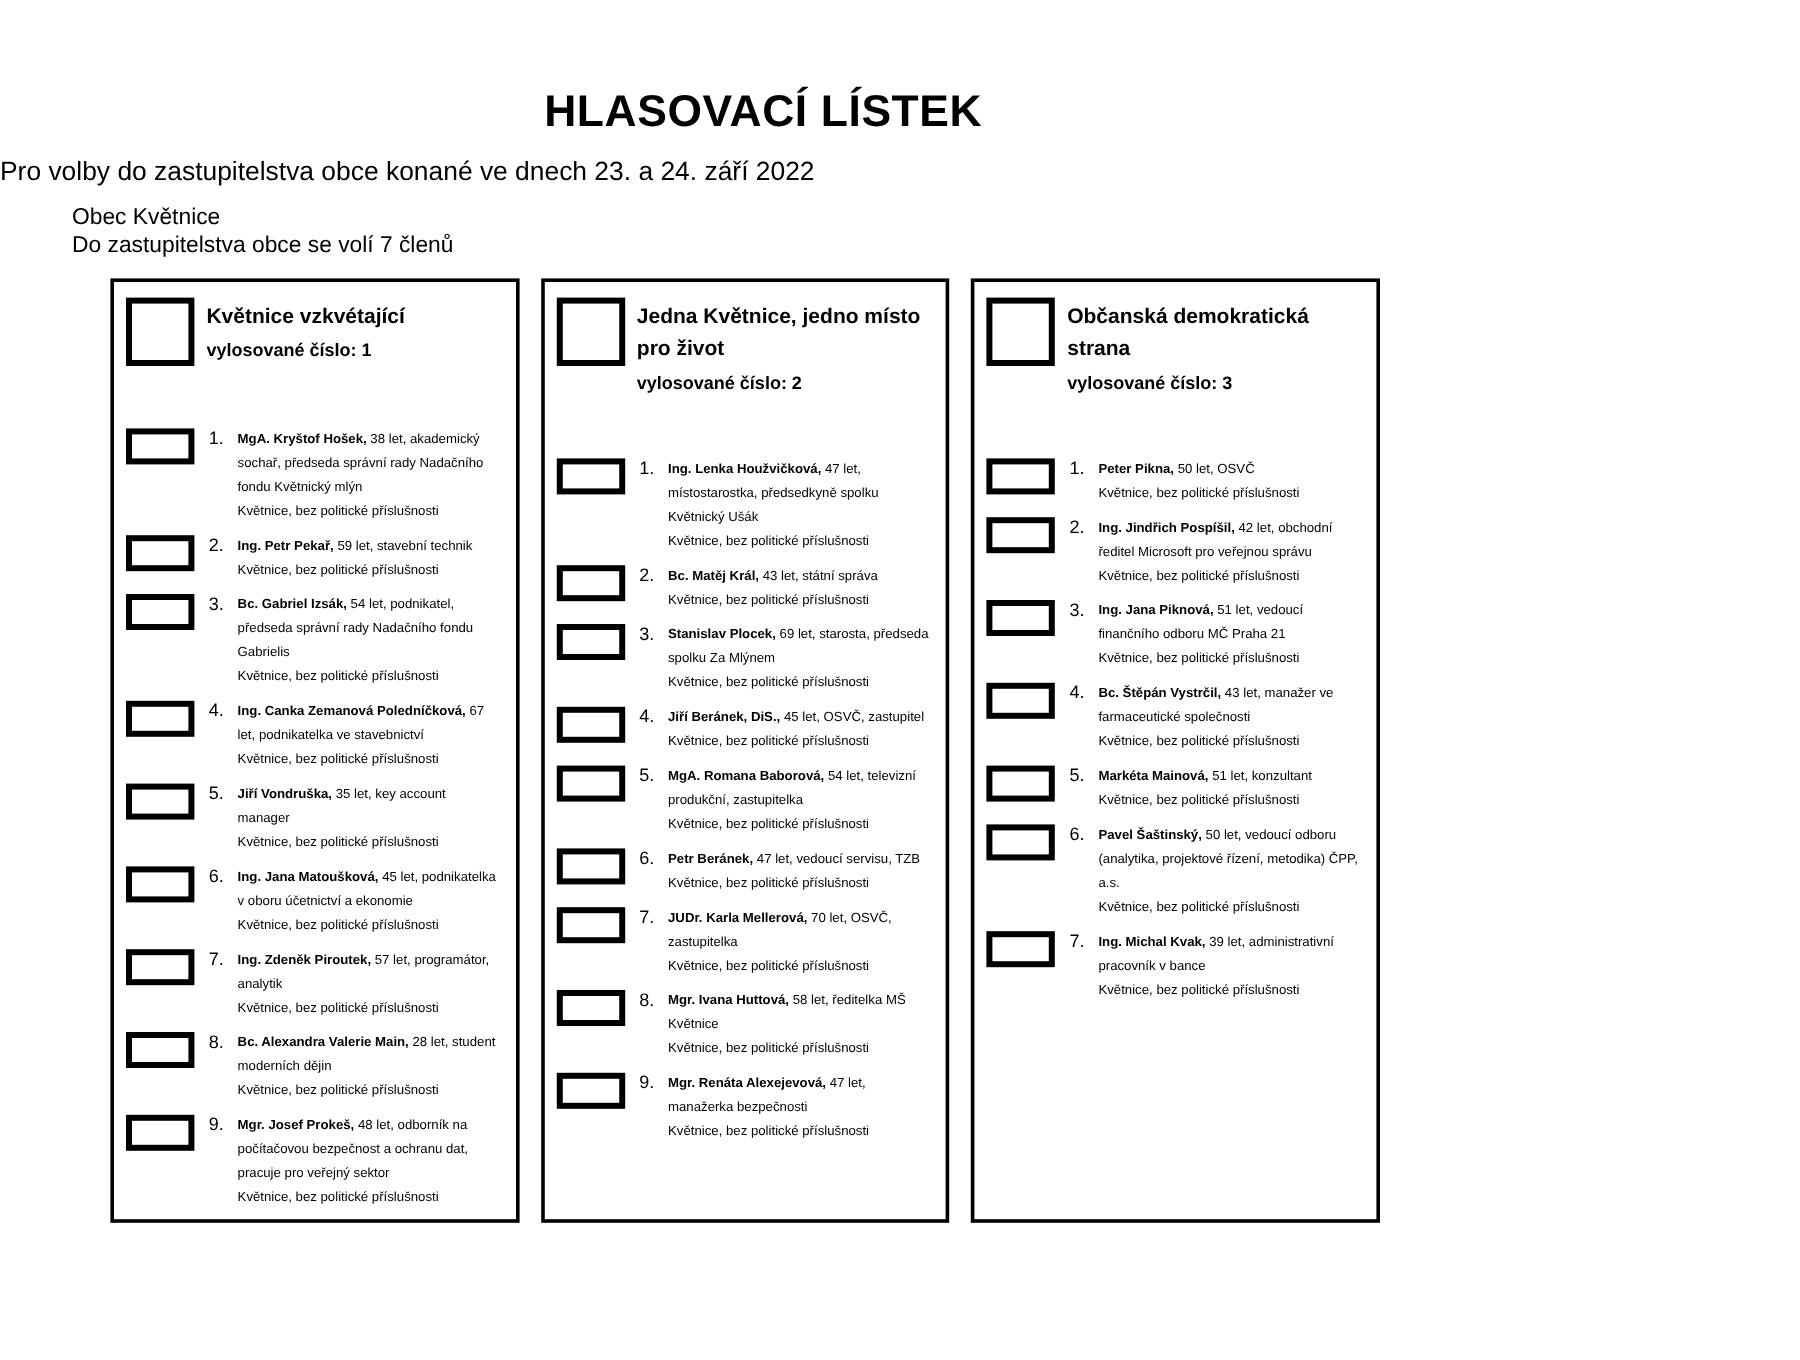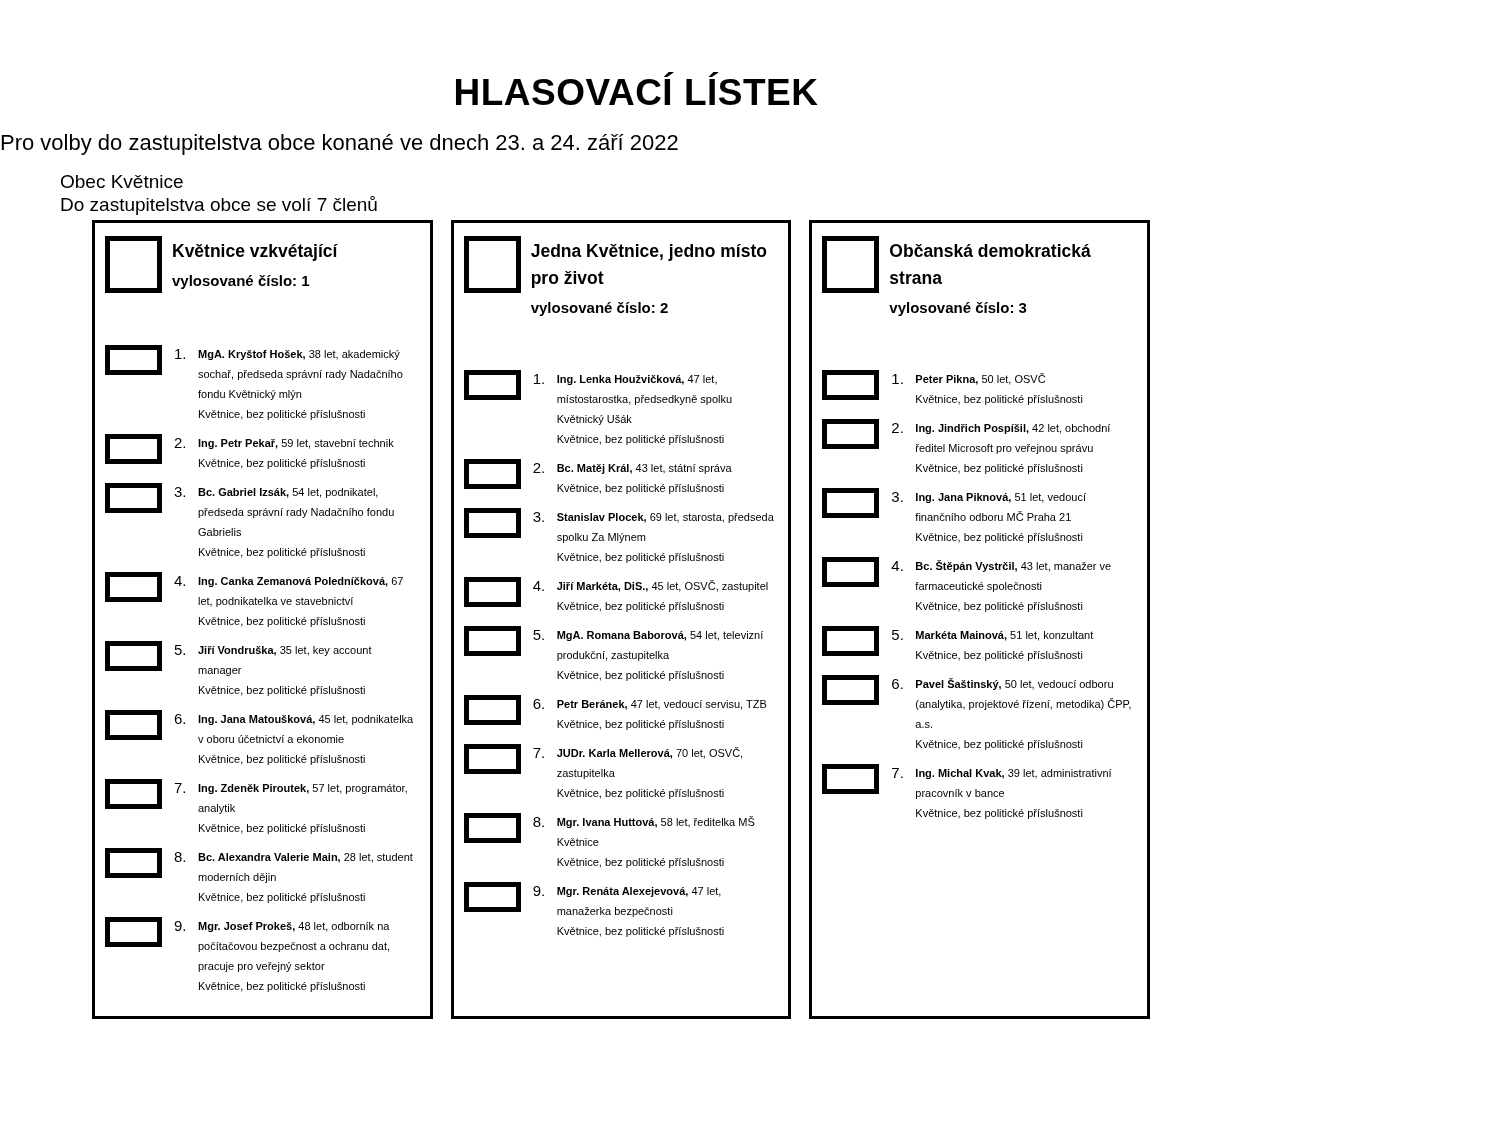--- a/index.html
+++ b/index.html
@@ -36,20 +36,21 @@
     display: flex;
     gap: 18px;
     margin: 0 122px 0 92px;
     height: 799px;
   }
   .party {
     flex: 1 1 0;
     border: 3px solid #000;
     padding: 13px 10px 10px 10px;
     overflow: hidden;
+    margin-top: 12px;
   }
 
   .party-header {
     display: flex;
     align-items: flex-start;
     margin-bottom: 51px;
   }
   .party-checkbox {
     flex: none;
     width: 57px; height: 57px;
@@ -197,21 +198,21 @@
 
   <li class="candidate">
     <span class="cand-checkbox"></span>
     <span class="cand-number">3.</span>
     <span class="cand-text"><span class="cand-name">Stanislav Plocek,</span> <span class="cand-details">69 let, starosta, předseda spolku Za Mlýnem</span><span class="cand-affiliation">Květnice, bez politické příslušnosti</span></span>
   </li>
 
   <li class="candidate">
     <span class="cand-checkbox"></span>
     <span class="cand-number">4.</span>
-    <span class="cand-text"><span class="cand-name">Jiří Markéta, DiS.,</span> <span class="cand-details">45 let, OSVČ, zastupitel</span><span class="cand-affiliation">Květnice, bez politické příslušnosti</span></span>
+    <span class="cand-text"><span class="cand-name">Jiří Beránek, DiS.,</span> <span class="cand-details">45 let, OSVČ, zastupitel</span><span class="cand-affiliation">Květnice, bez politické příslušnosti</span></span>
   </li>
 
   <li class="candidate">
     <span class="cand-checkbox"></span>
     <span class="cand-number">5.</span>
     <span class="cand-text"><span class="cand-name">MgA. Romana Baborová,</span> <span class="cand-details">54 let, televizní produkční, zastupitelka</span><span class="cand-affiliation">Květnice, bez politické příslušnosti</span></span>
   </li>
 
   <li class="candidate">
     <span class="cand-checkbox"></span>

